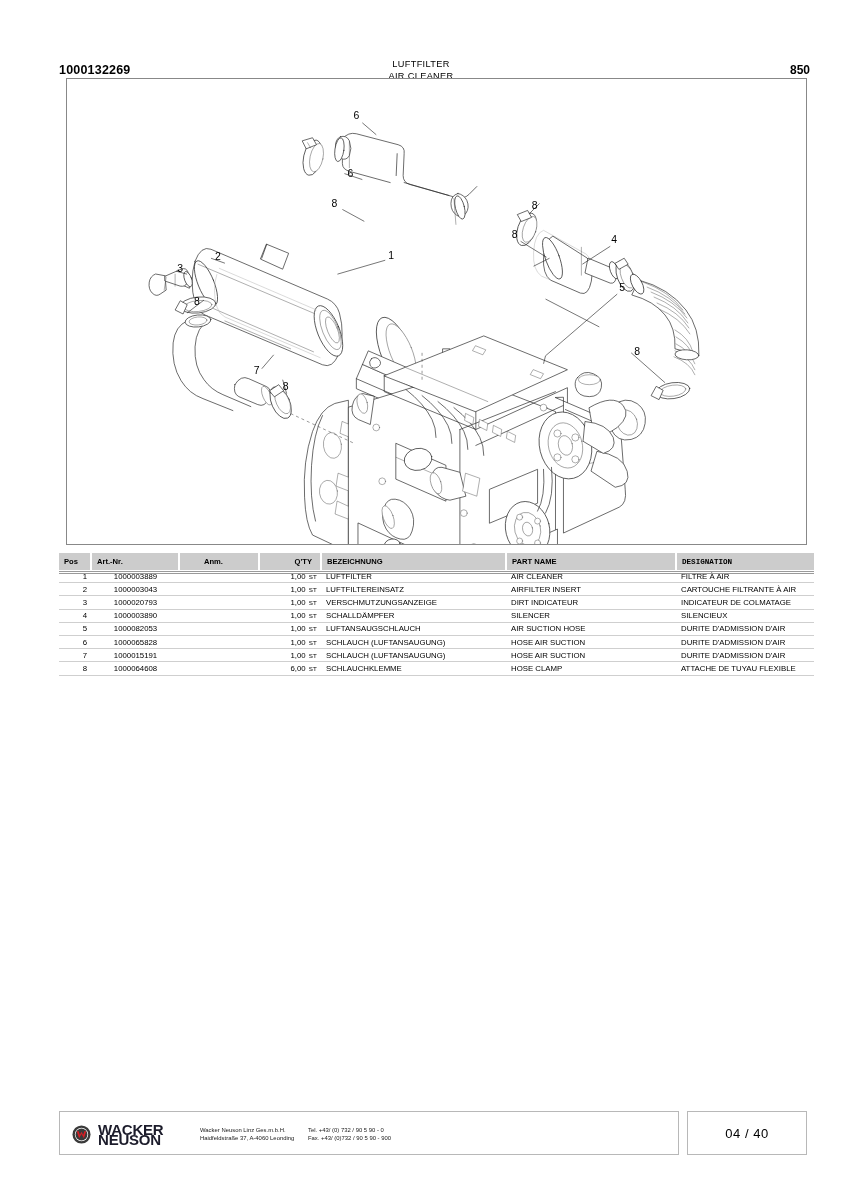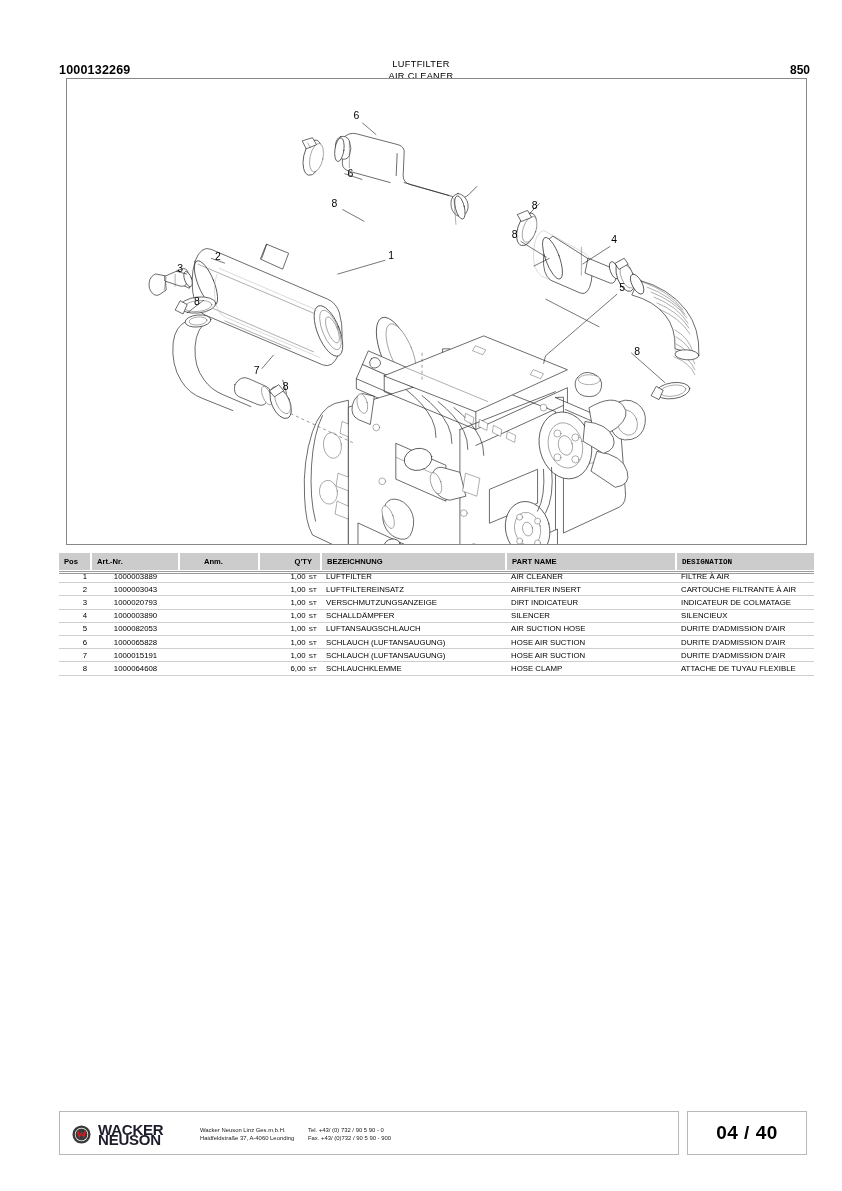--- a/index.html
+++ b/index.html
@@ -252,22 +252,22 @@
     top: 1111px;
     width: 120px;
     height: 44px;
     border: 1px solid #b8b8b8;
     box-sizing: border-box;
     display: flex;
     align-items: center;
     justify-content: center;
   }
   #pagenum-box span {
-    font-size: 19px;
-    font-weight: bold;
+    font-size: 13px;
+    font-weight: normal;
     letter-spacing: 0.5px;
   }
 </style>
 </head>
 <body>
 
 <div id="page">
 
   <div id="header">
     <div id="doc-number">1000132269</div>

